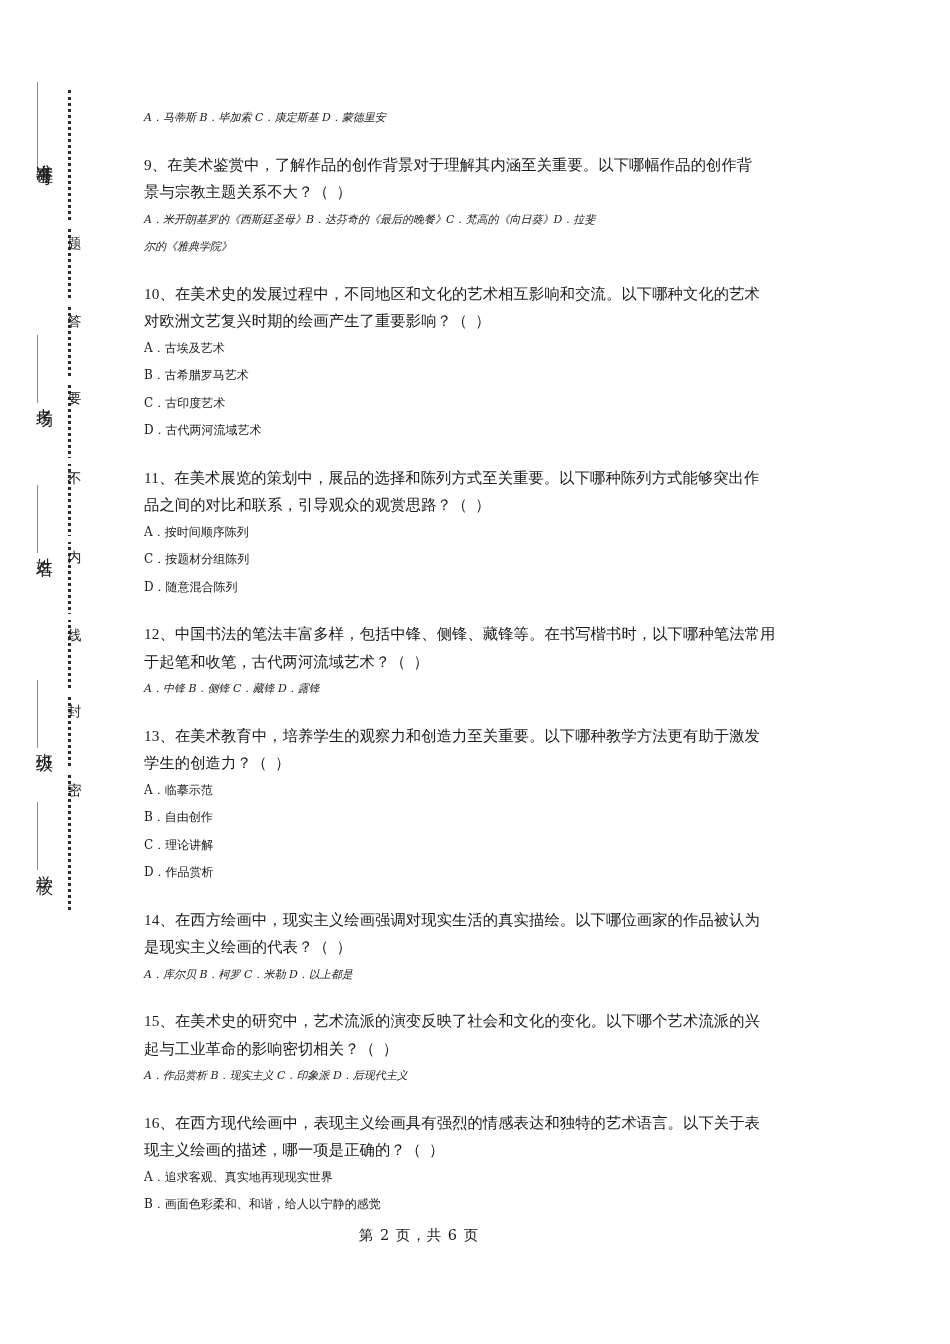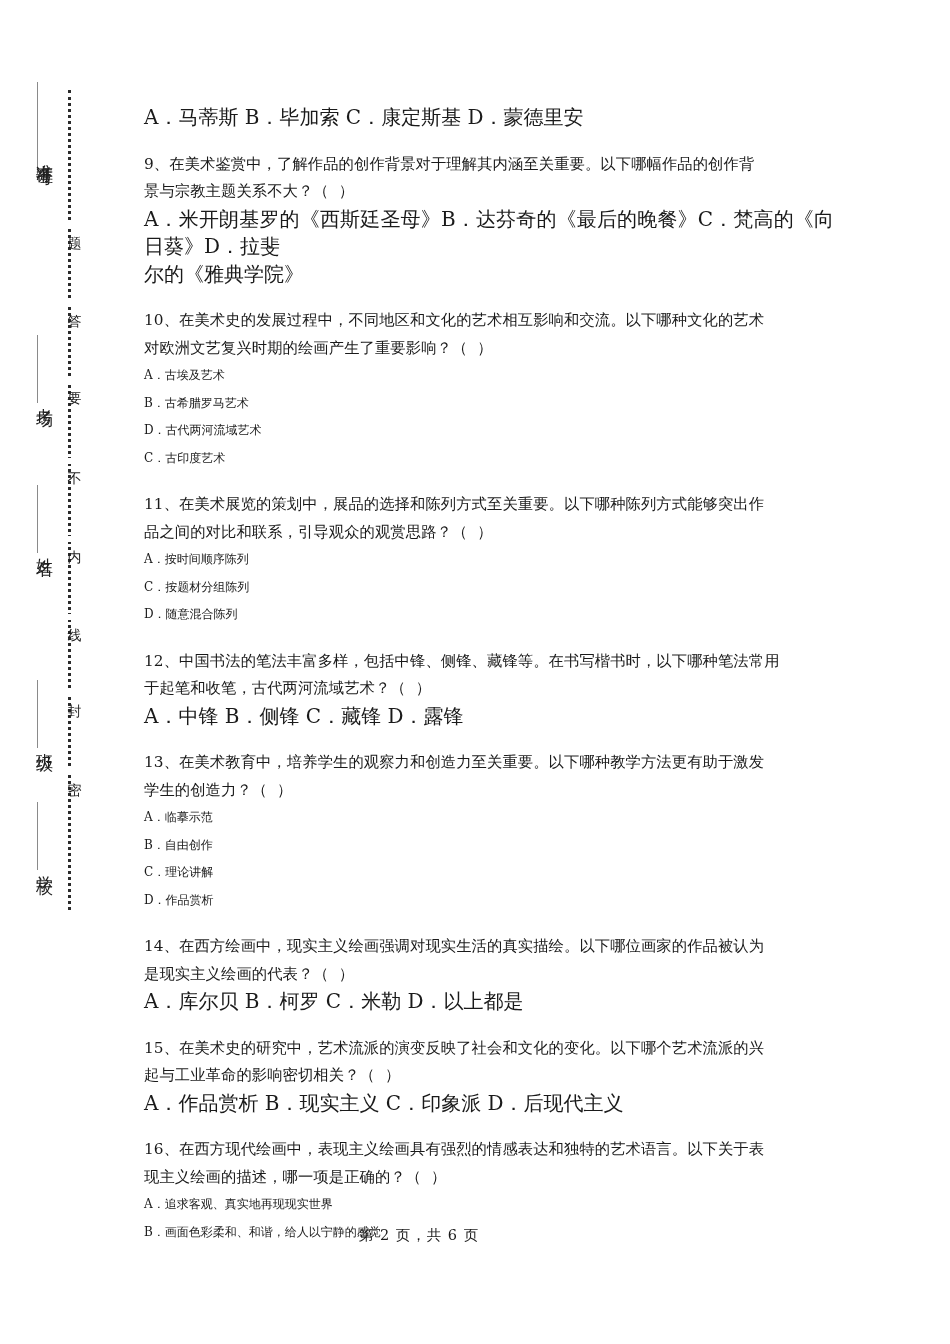--- a/index.html
+++ b/index.html
@@ -73,34 +73,36 @@
   .block {
     margin-bottom: 19px;
   }
   .qline {
     font-size: 15.3px;
     line-height: 27.5px;
     text-align: justify;
     text-justify: inter-ideograph;
     letter-spacing: 0.1px;
     white-space: pre-wrap;
+    font-family: Liberation Serif, serif;
   }
   .stem {
     text-align: justify;
   }
   .opt {
     font-size: 12px;
     line-height: 27.5px;
     white-space: pre;
   }
   .opt-inline {
-    font-size: 20px;
+    font-size: 11px;
     line-height: 27.5px;
     white-space: pre-wrap;
     text-align: justify;
+    font-style: italic;
   }
 
   
   #footer {
     position: absolute;
     left: 0;
     top: 1226px;
     width: 838px;
     text-align: center;
     font-size: 14.5px;
@@ -141,22 +143,22 @@
       <div class="qline stem">9、在美术鉴赏中，了解作品的创作背景对于理解其内涵至关重要。以下哪幅作品的创作背</div>
       <div class="qline stem">景与宗教主题关系不大？（  ）</div>
       <div class="opt-inline">A．米开朗基罗的《西斯廷圣母》B．达芬奇的《最后的晚餐》C．梵高的《向日葵》D．拉斐</div>
       <div class="opt-inline">尔的《雅典学院》</div>
     </div>
     <div class="block">
       <div class="qline stem">10、在美术史的发展过程中，不同地区和文化的艺术相互影响和交流。以下哪种文化的艺术</div>
       <div class="qline stem">对欧洲文艺复兴时期的绘画产生了重要影响？（  ）</div>
       <div class="opt">A．古埃及艺术</div>
       <div class="opt">B．古希腊罗马艺术</div>
+      <div class="opt">C．古印度艺术</div>
       <div class="opt">D．古代两河流域艺术</div>
-      <div class="opt">C．古印度艺术</div>
     </div>
     <div class="block">
       <div class="qline stem">11、在美术展览的策划中，展品的选择和陈列方式至关重要。以下哪种陈列方式能够突出作</div>
       <div class="qline stem">品之间的对比和联系，引导观众的观赏思路？（  ）</div>
       <div class="opt">A．按时间顺序陈列</div>
       <div class="opt">C．按题材分组陈列</div>
       <div class="opt">D．随意混合陈列</div>
     </div>
     <div class="block">
       <div class="qline stem">12、中国书法的笔法丰富多样，包括中锋、侧锋、藏锋等。在书写楷书时，以下哪种笔法常用</div>

